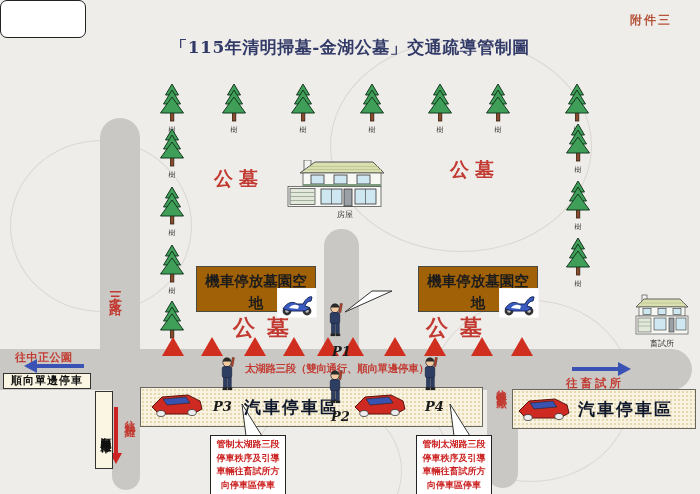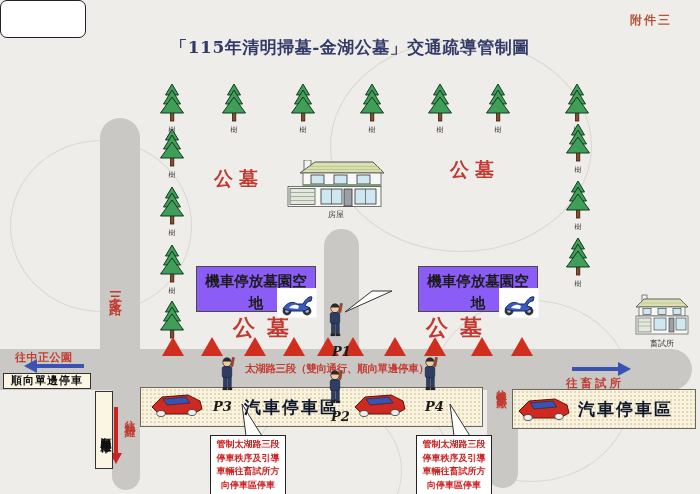--- a/index.html
+++ b/index.html
@@ -21,21 +21,21 @@
   .vtext{writing-mode:vertical-rl;text-orientation:upright;}
   .lbl{position:absolute;z-index:3;white-space:nowrap;}
   #title-line1{top:10px;left:0;width:700px;text-align:center;font-size:17px;letter-spacing:3px;}
   #title-line2{top:36px;left:0;width:700px;text-align:center;font-size:17px;letter-spacing:0.5px;}
   #attachment-note{top:12px;left:630px;color:#b5543b;font-weight:bold;font-size:12px;letter-spacing:2px;}
   .cem{z-index:3;}
   #cemetery-1{top:166px;left:214px;font-size:19px;letter-spacing:6px;}
   #cemetery-2{top:157px;left:450px;font-size:19px;letter-spacing:6px;}
   #cemetery-3{top:313px;left:233px;font-size:22px;letter-spacing:12px;}
   #cemetery-4{top:313px;left:426px;font-size:22px;letter-spacing:12px;}
-  .moto-box{position:absolute;width:120px;height:46px;background:#8b5cf6;border:1.5px solid #4a4a42;
+  .moto-box{position:absolute;width:120px;height:46px;background:#a16207;border:1.5px solid #4a4a42;
             z-index:3;text-align:center;font-size:14.5px;font-weight:bold;color:#1c1c1c;
             line-height:1.5;padding-top:3px;box-sizing:border-box;}
   .moto-box .wrap{display:inline-block;width:102px;}
   #moto-left{left:196px;top:266px;}
   #moto-right{left:418px;top:266px;}
   #bubble{left:336px;top:255px;width:86px;height:38px;background:#fff;border:1.3px solid #222;
           border-radius:7px;z-index:5;text-align:center;font-size:10px;font-weight:bold;color:#cc2222;
           line-height:1.7;padding-top:2px;box-sizing:border-box;}
   #overlay-tails{position:absolute;left:0;top:0;z-index:4;pointer-events:none;}
   .post{z-index:6;font-size:13px;font-weight:bold;color:#1a1a1a;font-style:italic;}
@@ -66,21 +66,21 @@
   #park-right{left:512px;top:389px;width:184px;}
   .car-area{z-index:4;font-size:17px;font-weight:bold;color:#0f172a;letter-spacing:2px;}
   #car-area-left{left:244px;top:396px;}
   #car-area-right{left:578px;top:398px;}
   .note{position:absolute;width:76px;background:#fff;border:1px solid #222;z-index:5;
         color:#cc2222;font-size:9px;font-weight:bold;text-align:center;line-height:1.5;
         padding:2px 2px;box-sizing:border-box;}
   #note-left{left:210px;top:435px;}
   #note-right{left:416px;top:435px;}
   .bld-label{position:absolute;z-index:3;font-size:8px;color:#333;text-align:center;}
-  #house-label{left:283px;top:209px;width:106px;}
+  #house-label{left:292px;top:209px;width:106px;}
   #station-label{left:633px;top:338px;width:58px;}
   .officer{z-index:6;}
 </style>
 </head>
 <body>
 
 <div id="canvas">
 
   <div class="arc" style="left:330px;top:40px;width:260px;height:210px;"></div>
   <div class="arc" style="left:10px;top:140px;width:180px;height:170px;"></div>

